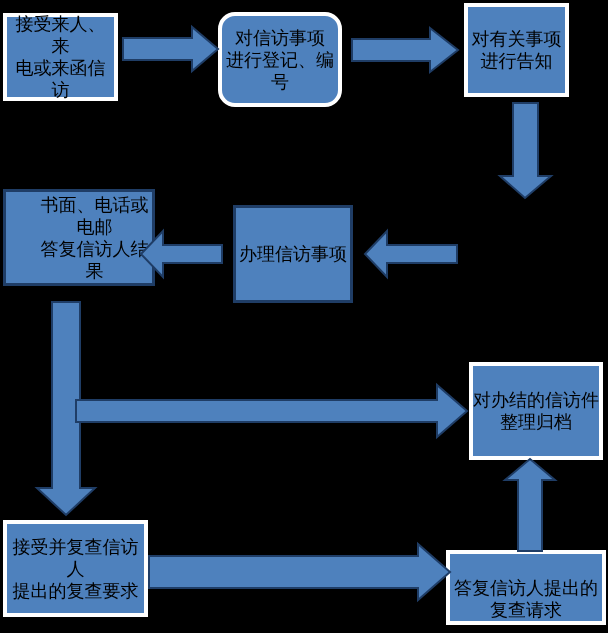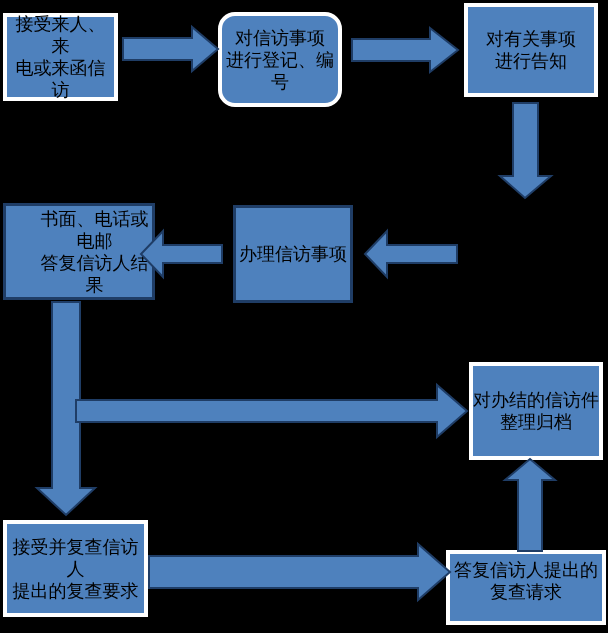--- a/index.html
+++ b/index.html
@@ -36,49 +36,49 @@
     display: flex;
     align-items: center;
     justify-content: center;
     text-align: center;
     font-size: 18px;
     line-height: 22px;
   }
   .node.border-white { border: 4px solid var(--border-white, #FFF); }
   .node.border-dark  { border: 3px solid var(--shape-border, #1F3D66); }
   .node-text { white-space: pre-line; }
-  .node.text-high { align-items: flex-start; }
+  .node.text-high { align-items: flex-end; }
   .node.text-high .node-text { padding-top: 5px; }
 </style>
 </head>
 <body>
 
 <div class="canvas">
 
   <div class="node border-white" style="left:3px; top:13px; width:115px; height:88px;">
     <span class="node-text">接受来人、来
 电或来函信访</span>
   </div>
 
   <div class="node border-white" style="left:218px; top:12px; width:124px; height:95px;border-radius:17px;">
     <span class="node-text">对信访事项
 进行登记、编号</span>
   </div>
 
-  <div class="node border-white" style="left:464px; top:3px; width:134px; height:94px;">
+  <div class="node border-white" style="left:464px; top:3px; width:105px; height:94px;">
     <span class="node-text">对有关事项
 进行告知</span>
   </div>
 
 
   <div class="node border-dark" style="left:233px; top:205px; width:120px; height:98px;">
     <span class="node-text">办理信访事项</span>
   </div>
 
-  <div class="node border-dark" style="left:3px; top:203px; width:152px; height:97px;padding-left:31px;">
+  <div class="node border-dark" style="left:3px; top:189px; width:152px; height:97px;padding-left:31px;">
     <span class="node-text">书面、电话或电邮
 答复信访人结果</span>
   </div>
 
   <div class="node border-white" style="left:3px; top:520px; width:145px; height:97px;">
     <span class="node-text">接受并复查信访人
 提出的复查要求</span>
   </div>
 
   <div class="node border-white" style="left:469px; top:362px; width:134px; height:98px;">

